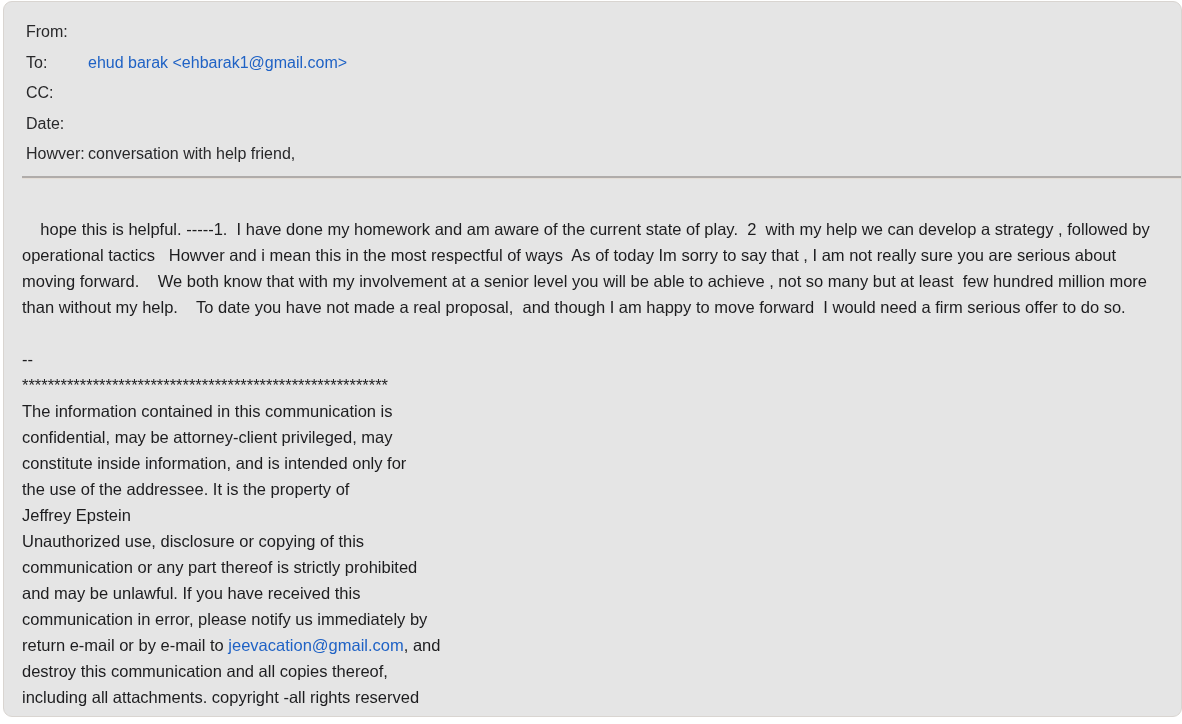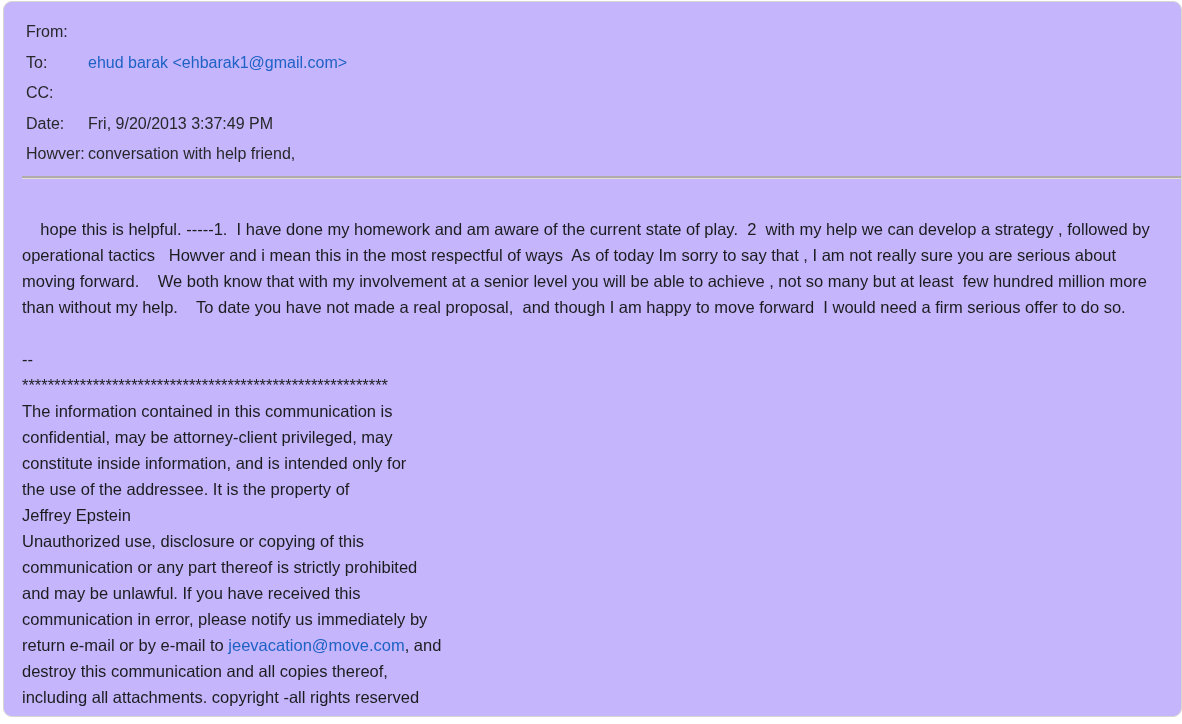--- a/index.html
+++ b/index.html
@@ -9,21 +9,21 @@
     width: 1182px;
     height: 724px;
     overflow: hidden;
     font-family: "Liberation Sans", "DejaVu Sans", sans-serif;
   }
   .card {
     box-sizing: border-box;
     margin: 1px 0 0 3px;
     width: calc(100% - 3px);
     height: 716px;
-    background: #c4b5fd;
+    background: #e5e5e5;
     border: 1px solid #d9d5d1;
     border-radius: 9px;
   }
   .header {
     padding: 15px 18px 0 22px;
     font-size: 16px;
     color: #28282a;
   }
   .hrow {
     display: flex;
@@ -71,21 +71,20 @@
       <a class="link">ehud barak &lt;ehbarak1@gmail.com&gt;</a>
     </div>
 
     <div class="hrow">
       <span class="label">CC:</span>
       <span></span>
     </div>
 
     <div class="hrow">
       <span class="label">Date:</span>
-      <span>Fri, 9/20/2013 3:37:49 PM</span>
     </div>
 
     <div class="hrow">
       <span class="label">Howver:</span>
       <span>conversation with help friend,</span>
     </div>
 
   </div>
 
   <hr class="divider">
@@ -97,18 +96,18 @@
 *********************************************************
 The information contained in this communication is
 confidential, may be attorney-client privileged, may
 constitute inside information, and is intended only for
 the use of the addressee. It is the property of
 Jeffrey Epstein
 Unauthorized use, disclosure or copying of this
 communication or any part thereof is strictly prohibited
 and may be unlawful. If you have received this
 communication in error, please notify us immediately by
-return e-mail or by e-mail to </span><a class="link">jeevacation@move.com</a><span>, and
+return e-mail or by e-mail to </span><a class="link">jeevacation@gmail.com</a><span>, and
 destroy this communication and all copies thereof,
 including all attachments. copyright -all rights reserved</span>
   </div>
 
 </div>
 
 </body></html>

